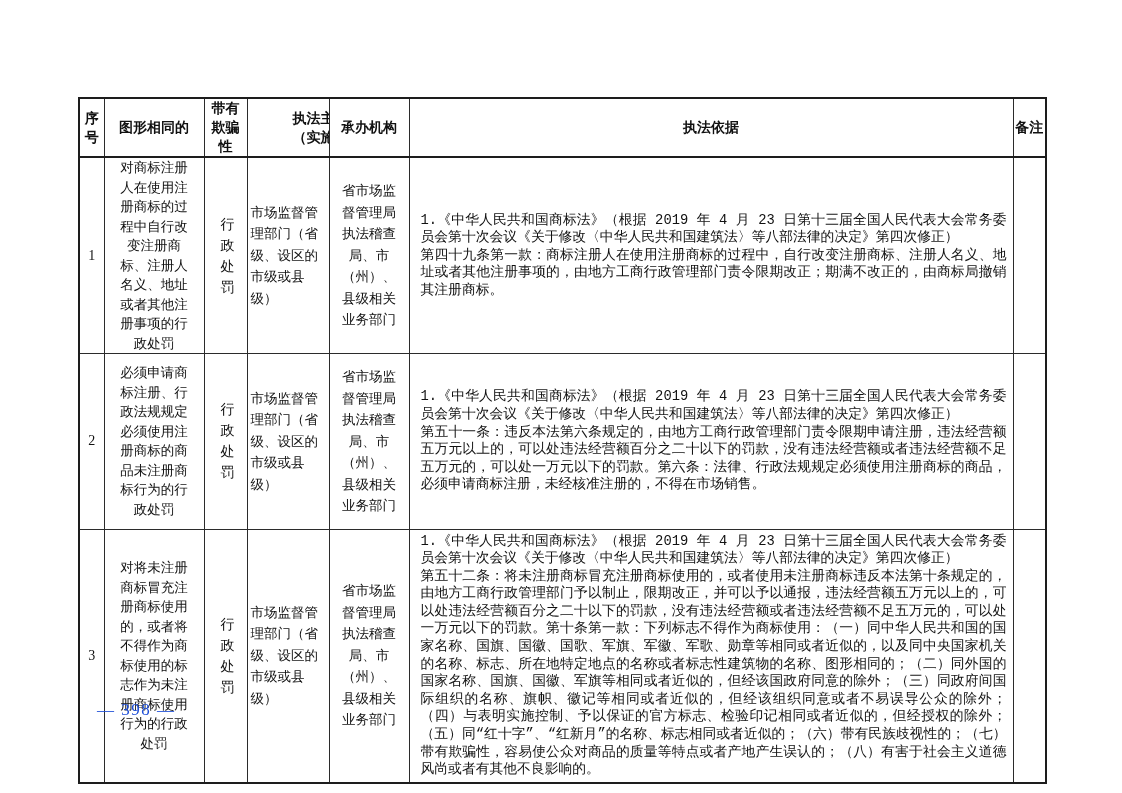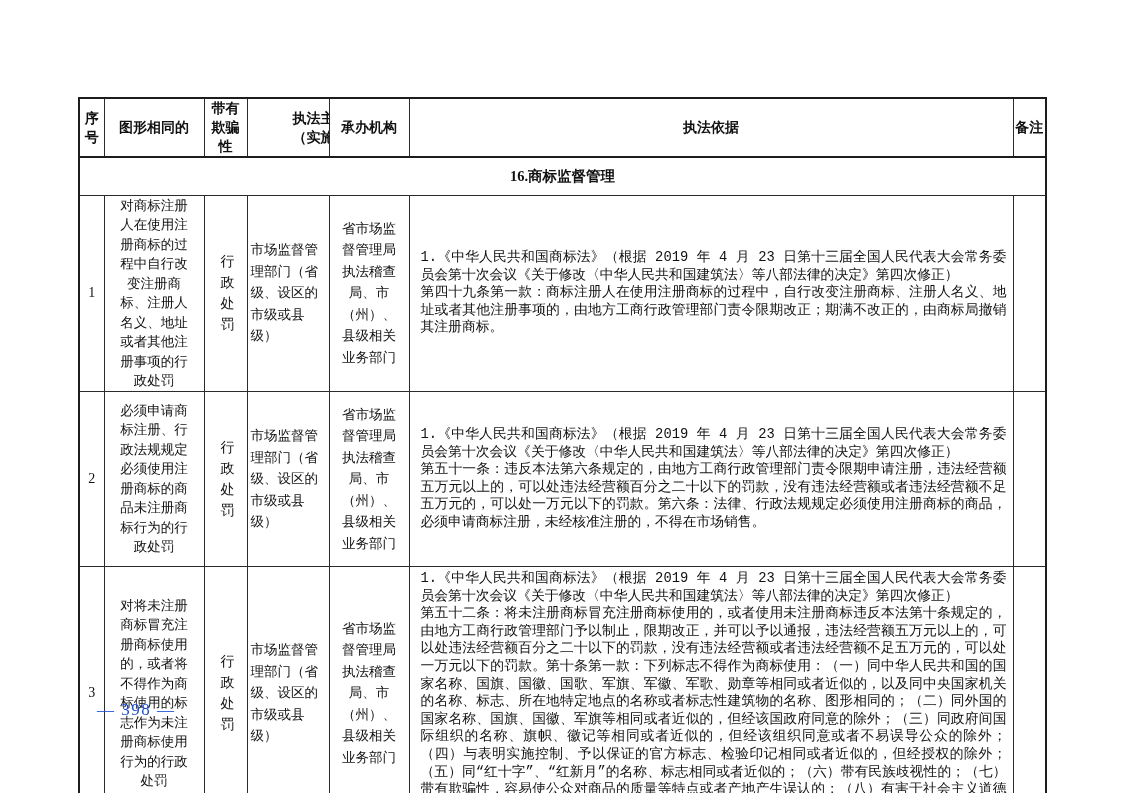--- a/index.html
+++ b/index.html
@@ -76,23 +76,20 @@
         <th>
           <div class="nowrap">执法主体</div>
           <div class="nowrap">（实施层级）</div>
         </th>
         <th>承办机构</th>
         <th>执法依据</th>
         <th>备注</th>
       </tr>
     </thead>
     <tbody>
-      <tr class="section-row">
-        <td colspan="7" class="section-cell">16.商标监督管理</td>
-      </tr>
 
       <tr class="row-1">
         <td class="seq-cell">1</td>
         <td class="name-cell">对商标注册人在使用注册商标的过程中自行改变注册商标、注册人名义、地址或者其他注册事项的行政处罚</td>
         <td class="cat-cell">行政处罚</td>
         <td class="subj-cell">市场监督管理部门（省级、设区的市级或县级）</td>
         <td class="agency-cell">省市场监督管理局执法稽查局、市（州）、县级相关业务部门</td>
         <td class="basis-cell">
           <p>1.《中华人民共和国商标法》（根据 2019 年 4 月 23 日第十三届全国人民代表大会常务委员会第十次会议《关于修改〈中华人民共和国建筑法〉等八部法律的决定》第四次修正）</p>
           <p>第四十九条第一款：商标注册人在使用注册商标的过程中，自行改变注册商标、注册人名义、地址或者其他注册事项的，由地方工商行政管理部门责令限期改正；期满不改正的，由商标局撤销其注册商标。</p>

